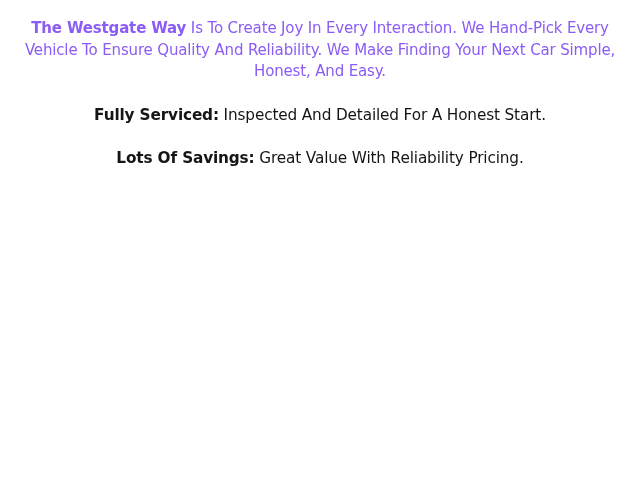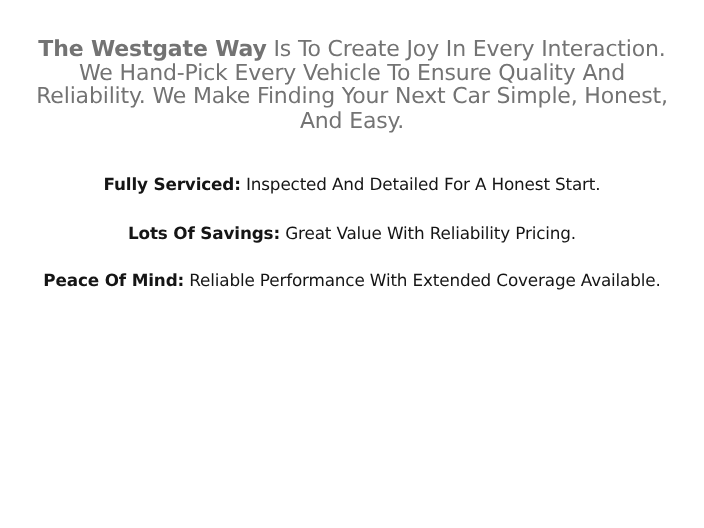--- a/index.html
+++ b/index.html
@@ -89,25 +89,25 @@
   .copy {
     position: relative;
     width: 640px;
     padding: 0 14px;
     box-sizing: border-box;
     text-align: center;
   }
 
   .intro {
     font-family: "DejaVu Sans", sans-serif;
-    font-size: 20px;
+    font-size: 15px;
     line-height: 21.5px;
-    color: #737373;
+    color: #8b5cf6;
     letter-spacing: -0.15px;
-    margin: 16px;
+    margin: 0;
     padding-top: 18px;
   }
 
   .feature {
     font-family: "DejaVu Sans", sans-serif;
     font-size: 15.3px;
     line-height: 21.5px;
     color: #151515;
     letter-spacing: -0.15px;
     margin: 0;
@@ -125,17 +125,16 @@
 
 
   <div class="copy">
 
     <p class="intro"><span class="lead">The Westgate Way</span><span> Is To Create Joy In Every Interaction. We Hand-Pick Every Vehicle To Ensure Quality And Reliability. We Make Finding Your Next Car Simple, Honest, And Easy.</span></p>
 
     <p class="feature"><span class="lead">Fully Serviced:</span><span> Inspected And Detailed For A Honest Start.</span></p>
 
     <p class="feature"><span class="lead">Lots Of Savings:</span><span> Great Value With Reliability Pricing.</span></p>
 
-    <p class="feature"><span class="lead">Peace Of Mind:</span><span> Reliable Performance With Extended Coverage Available.</span></p>
 
   </div>
 
 </div>
 
 </body></html>

